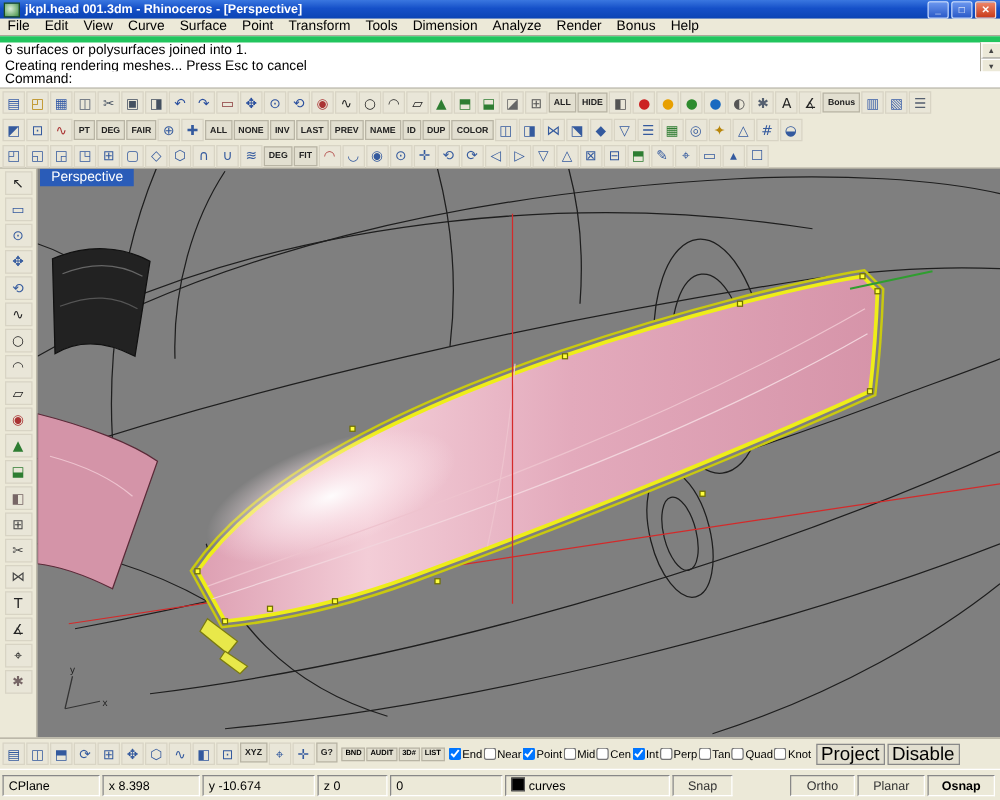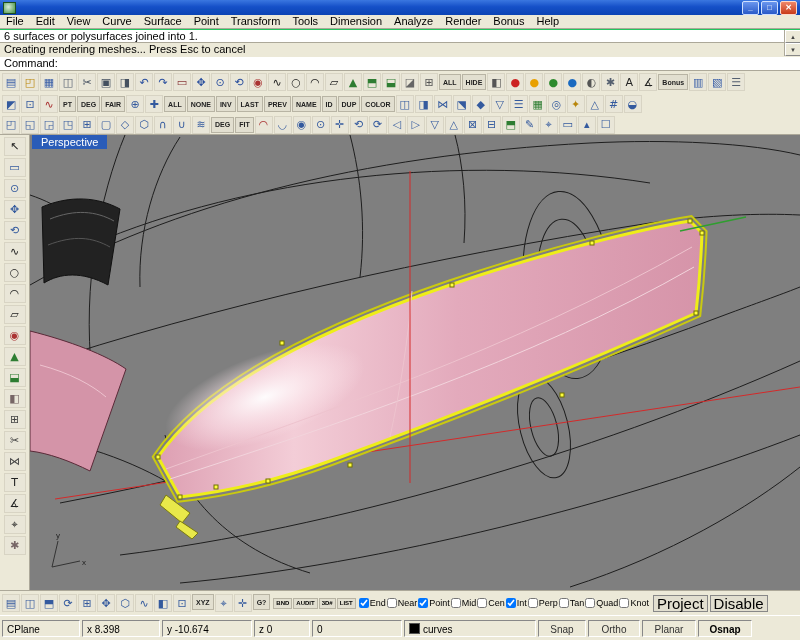--- a/index.html
+++ b/index.html
@@ -16,22 +16,22 @@
   .win-btn{width:15px;height:12px;font-size:8px;line-height:11px;text-align:center;color:#fff;
     border:1px solid #cfe0ff;border-radius:2px;background:linear-gradient(180deg,#6a96ee,#2a5ac8);}
   .win-btn.close{background:linear-gradient(180deg,#ee8668,#c83a1a);border-color:#ffd8c8;}
 
   
   .menubar{position:absolute;top:15px;left:0;width:800px;height:14px;background:#ece9d8;
     border-bottom:1px solid #aca899;display:flex;align-items:center;box-sizing:border-box;}
   .menu-item{padding:0 6px;height:13px;line-height:13px;}
 
   
-  .cmdhist{position:absolute;top:29px;left:0;width:800px;height:14px;background:#ffffff;
-    border-top:1px solid #22c55e;border-bottom:1px solid #aca899;box-sizing:border-box;}
+  .cmdhist{position:absolute;top:29px;left:0;width:800px;height:43px;background:#ffffff;
+    border-top:5px solid #22c55e;border-bottom:1px solid #aca899;box-sizing:border-box;}
   .cmdline{padding:0 4px;line-height:13px;white-space:nowrap;}
   .cmd-scroll{position:absolute;right:0;top:0;width:15px;height:26px;background:#ece9d8;border-left:1px solid #aca899;}
   .scr-btn{width:15px;height:13px;font-size:6px;text-align:center;line-height:13px;color:#444;
     background:#ece9d8;border:1px solid #fff;border-right:none;border-bottom-color:#888;box-sizing:border-box;}
   .cmdrow{position:absolute;top:57px;left:0;width:800px;height:14px;background:#fff;
     border-bottom:1px solid #aca899;box-sizing:border-box;padding:0 4px;line-height:13px;}
 
   
   .tbrow{position:absolute;left:0;width:800px;display:flex;align-items:center;background:#ece9d8;
     padding-left:2px;gap:1px;box-sizing:border-box;}
@@ -71,20 +71,21 @@
   .seg{height:17px;line-height:17px;border:1px solid;border-color:#888 #fff #fff #888;
     padding:0 4px;font-size:10px;white-space:nowrap;overflow:hidden;box-sizing:border-box;background:#ece9d8;}
   .segbtn{text-align:center;color:#333;}
   .swatch{display:inline-block;width:9px;height:9px;margin-right:3px;vertical-align:-1px;border:1px solid #555;}
 </style>
 </head>
 <body>
 
 <div class="titlebar">
   <div class="app-icon"></div>
+  <span>jkpl.head 001.3dm - Rhinoceros - [Perspective]</span>
   <div class="win-controls">
     <div class="win-btn">_</div>
     <div class="win-btn">□</div>
     <div class="win-btn close">✕</div>
   </div>
 </div>
 
 <div class="menubar" id="menubar">
     <span class="menu-item">File</span>
     <span class="menu-item">Edit</span>
@@ -381,16 +382,16 @@
 </div>
 
 <div class="statusbar" id="statusbar">
     <div class="seg" style="width: 78px;">CPlane</div>
     <div class="seg" style="width: 78px;">x 8.398</div>
     <div class="seg" style="width: 90px;">y -10.674</div>
     <div class="seg" style="width: 56px;">z 0</div>
     <div class="seg" style="width: 90px;">0</div>
     <div class="seg" style="width: 132px;"><span class="swatch" style="background: rgb(0, 0, 0);"></span>curves</div>
     <div class="seg segbtn" style="width: 48px;">Snap</div>
-    <div class="seg segbtn" style="width: 52px;">Ortho</div>
+    <div class="seg segbtn" style="width: 52px; margin-left: 44px;">Ortho</div>
     <div class="seg segbtn" style="width: 54px;">Planar</div>
     <div class="seg segbtn" style="width: 54px; font-weight: bold; color: rgb(0, 0, 0);">Osnap</div>
   </div>
 
 </body></html>

